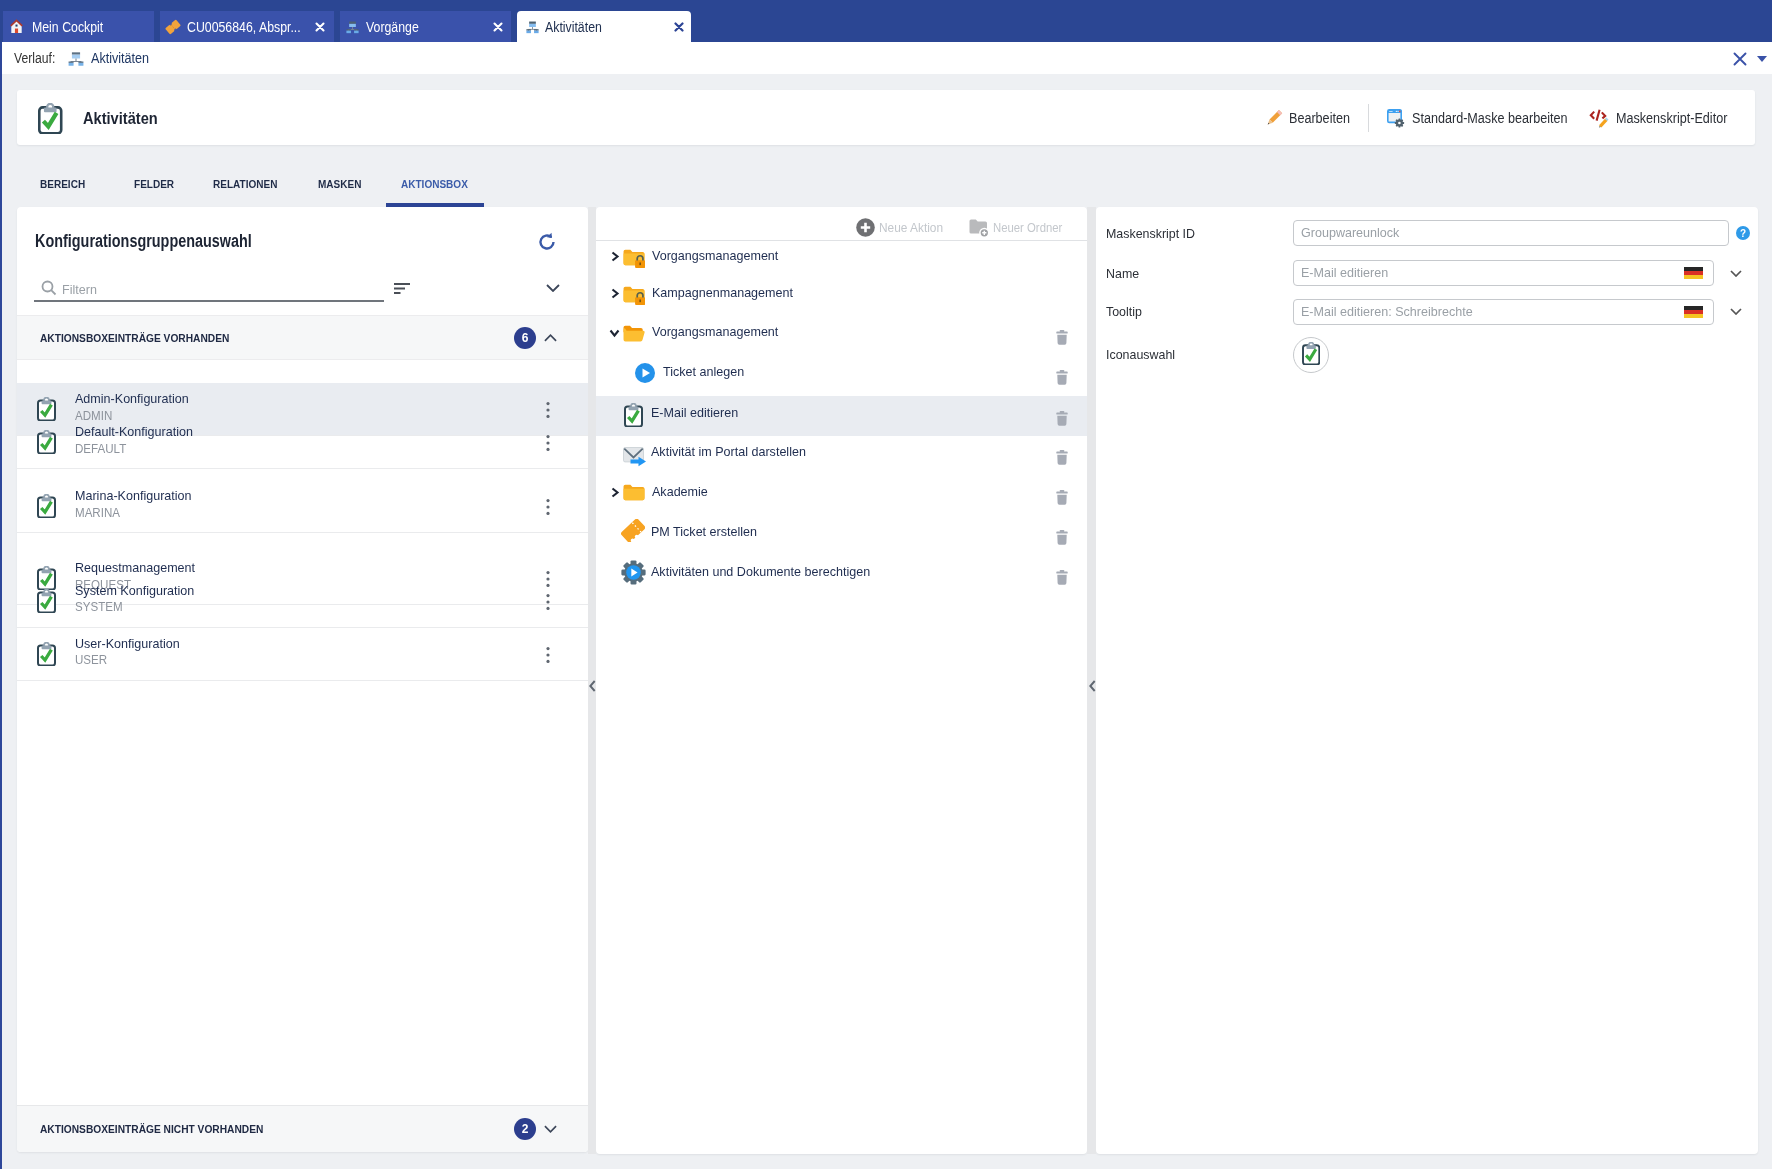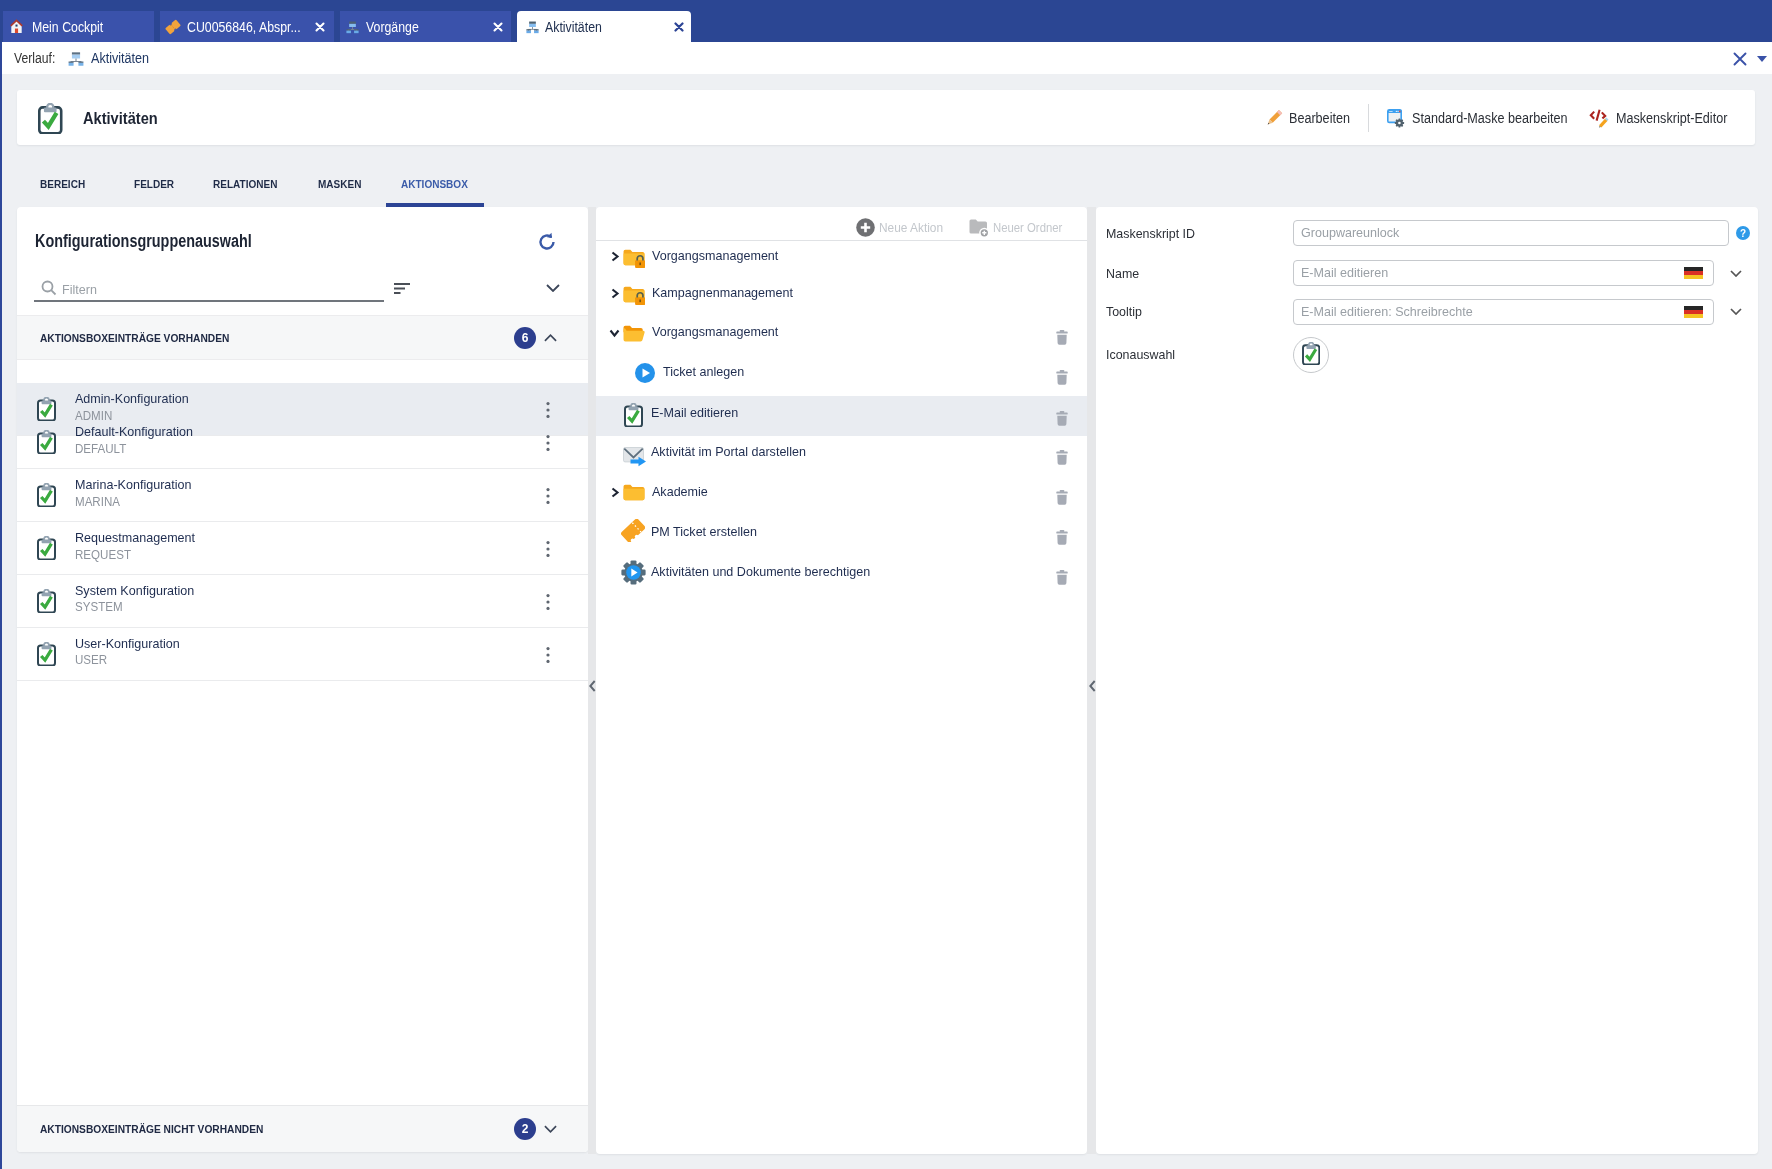--- a/index.html
+++ b/index.html
@@ -235,31 +235,31 @@
 <div class="lrow" style="top:416px;">
   <svg class="abs" width="19" height="24" viewBox="0 0 19 24" style="left:19.5px;top:14px;">
       <use href="#clipb"></use>
     </svg>
   <div class="abs row-title" style="left:58px;top:7px;">Default-Konfiguration</div>
   <div class="abs row-sub" style="left:58px;top:25.5px;">DEFAULT</div>
   <svg class="abs" width="4" height="16" viewBox="0 0 3.2 16" style="left:529px;top:19px;">
       <use href="#kebab"></use>
     </svg>
 </div>
-<div class="lrow" style="top:469px;">
+<div class="lrow" style="top:480px;">
   <svg class="abs" width="19" height="24" viewBox="0 0 19 24" style="left:19.5px;top:14px;">
       <use href="#clipb"></use>
     </svg>
   <div class="abs row-title" style="left:58px;top:7px;">Marina-Konfiguration</div>
   <div class="abs row-sub" style="left:58px;top:25.5px;">MARINA</div>
   <svg class="abs" width="4" height="16" viewBox="0 0 3.2 16" style="left:529px;top:19px;">
       <use href="#kebab"></use>
     </svg>
 </div>
-<div class="lrow" style="top:522px;">
+<div class="lrow" style="top:552px;">
   <svg class="abs" width="19" height="24" viewBox="0 0 19 24" style="left:19.5px;top:14px;">
       <use href="#clipb"></use>
     </svg>
   <div class="abs row-title" style="left:58px;top:7px;">Requestmanagement</div>
   <div class="abs row-sub" style="left:58px;top:25.5px;">REQUEST</div>
   <svg class="abs" width="4" height="16" viewBox="0 0 3.2 16" style="left:529px;top:19px;">
       <use href="#kebab"></use>
     </svg>
 </div>
 <div class="lrow" style="top:574.5px;">

